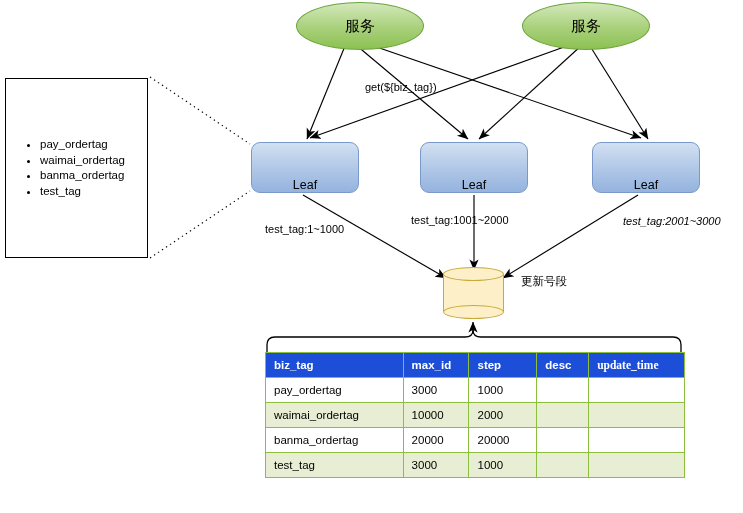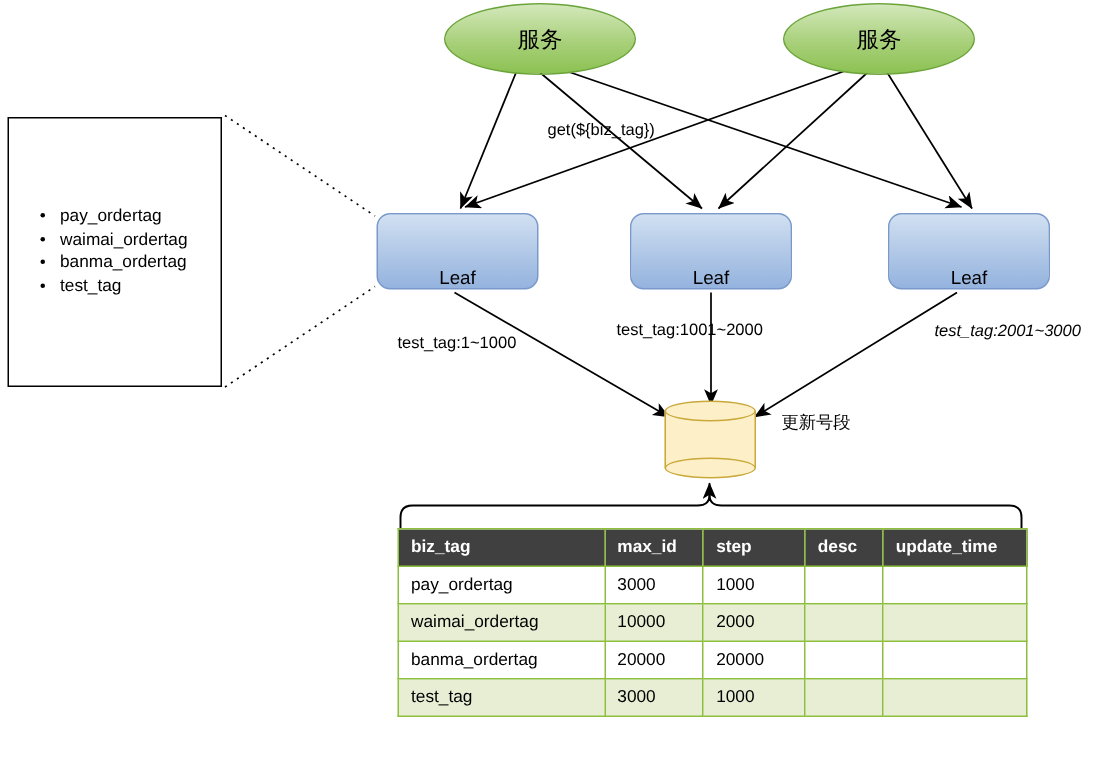--- a/index.html
+++ b/index.html
@@ -82,29 +82,29 @@
   
   .tbl{
     position:absolute;left:265px;top:352px;width:420px;
     border-collapse:collapse;font-size:11.5px;color:#000;
   }
   .tbl th,.tbl td{
     border:1px solid #8dbf3f;padding:6px 8px;text-align:left;font-weight:normal;
     height:15px;box-sizing:border-box;
   }
   .tbl thead th{
-    background:#404040;color:#ffffff;font-weight:bold;height:24px;
+    background:#1d4ed8;color:#ffffff;font-weight:bold;height:24px;
   }
   .tbl tbody tr.odd td{background:#ffffff;}
   .tbl tbody tr.even td{background:#e8eed4;}
   .c-biz{width:138px;}
   .c-max{width:66px;margin-top:36px;}
   .c-step{width:68px;}
   .c-desc{width:52px;}
-  .c-upd{width:96px;}
+  .c-upd{width:96px;font-family:Liberation Serif, serif;}
 </style>
 </head>
 <body>
 
 <div id="canvas">
 
   <svg class="layer" viewBox="0 0 743 513">
     <defs>
       <marker id="arw" markerWidth="11" markerHeight="11" refX="9.2" refY="4" orient="auto" markerUnits="strokeWidth">
         <path d="M0,0 L9.5,4 L0,8 L2.4,4 z" fill="#000"></path>

